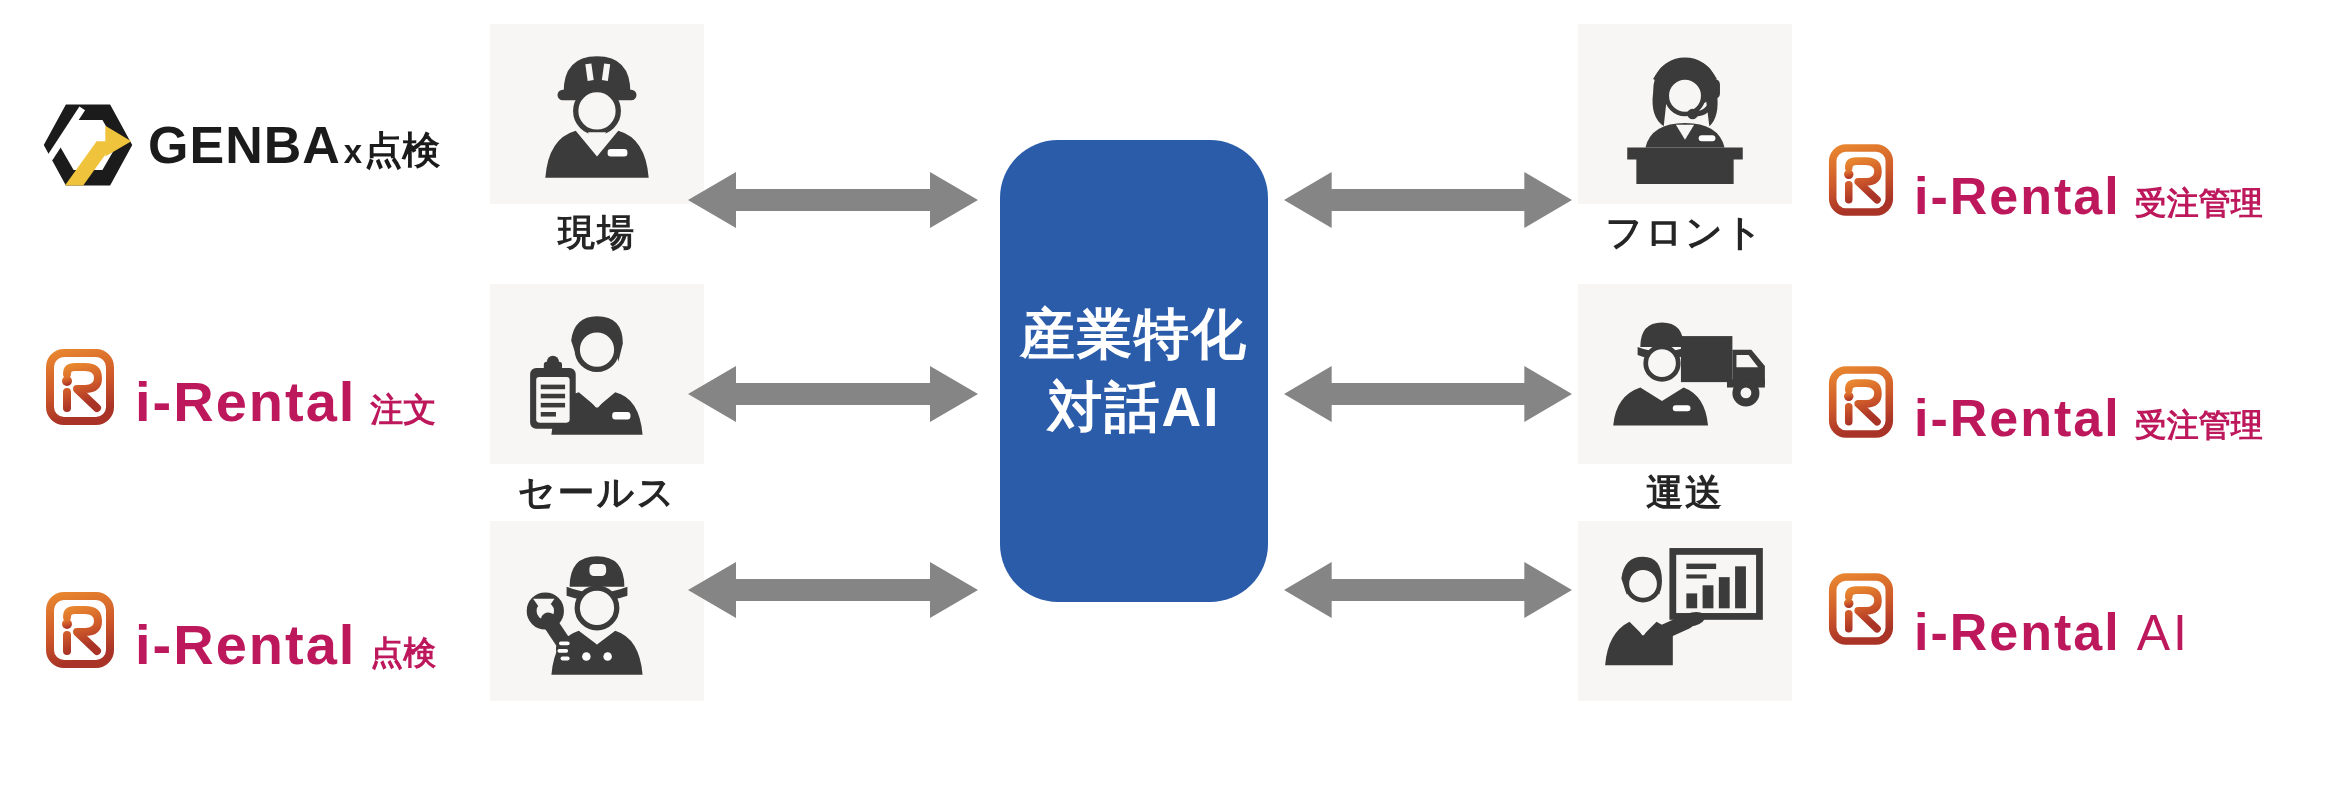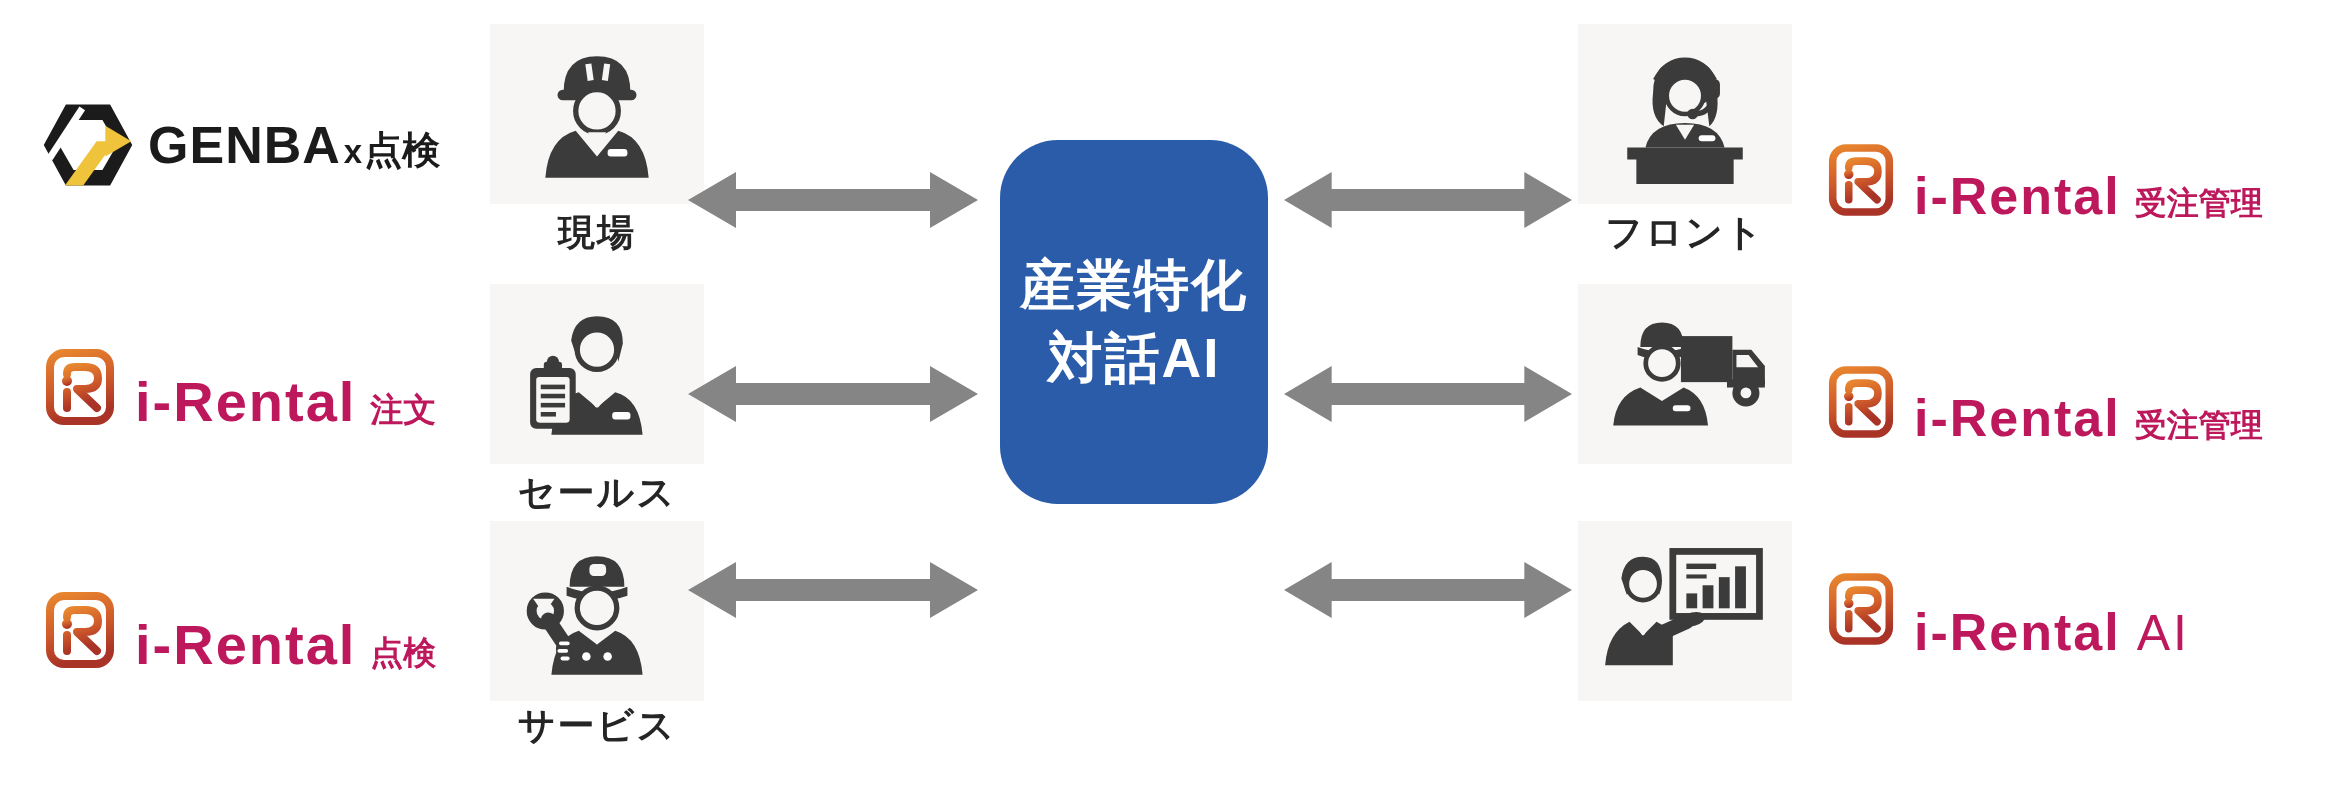--- a/index.html
+++ b/index.html
@@ -22,21 +22,21 @@
   .role-card{
     position:absolute;width:214px;height:180px;background:#f7f6f4;
     display:flex;align-items:center;justify-content:center;
   }
   .role-label{
     position:absolute;width:214px;text-align:center;
     font-size:37px;font-weight:700;color:#252525;letter-spacing:2px;
   }
   
   .center-box{
-    position:absolute;left:1000px;top:140px;width:268px;height:364px;
+    position:absolute;left:1000px;top:140px;width:268px;height:462px;
     background:#2a5caa;border-radius:58px;
     display:flex;align-items:center;justify-content:center;
   }
   .center-box .txt{
     color:#ffffff;font-size:55px;font-weight:700;line-height:1.32;
     text-align:center;letter-spacing:2px;
   }
   
   .arrow{position:absolute;width:290px;height:64px;}
 </style>
@@ -139,21 +139,20 @@
       <circle cx="57" cy="80" r="2.8" fill="#ffffff"></circle>
       <circle cx="16" cy="50" r="9" fill="none" stroke="#3b3b3b" stroke-width="6.5"></circle>
       <polygon points="8,42 22,42 15,52" fill="#f7f6f4"></polygon>
       <line x1="18" y1="56" x2="32" y2="77" stroke="#3b3b3b" stroke-width="10" stroke-linecap="round"></line>
       <circle cx="31" cy="75" r="8" fill="#3b3b3b"></circle>
       <rect x="25" y="70" width="7" height="2.5" rx="1.2" fill="#ffffff"></rect>
       <rect x="24" y="75" width="7" height="2.5" rx="1.2" fill="#ffffff"></rect>
       <rect x="26" y="80" width="6" height="2.5" rx="1.2" fill="#ffffff"></rect>
     </svg>
   </div>
-  <div class="role-label" style="left:490px;top:701px;">サービス</div>
 
   <svg class="arrow" style="left:688px;top:168px;" viewBox="0 0 290 64" preserveAspectRatio="none">
     <polygon points="0,32 48,4 48,21 242,21 242,4 290,32 242,60 242,43 48,43 48,60" fill="#858585"></polygon>
   </svg>
   <svg class="arrow" style="left:688px;top:362px;" viewBox="0 0 290 64" preserveAspectRatio="none">
     <polygon points="0,32 48,4 48,21 242,21 242,4 290,32 242,60 242,43 48,43 48,60" fill="#858585"></polygon>
   </svg>
   <svg class="arrow" style="left:688px;top:558px;" viewBox="0 0 290 64" preserveAspectRatio="none">
     <polygon points="0,32 48,4 48,21 242,21 242,4 290,32 242,60 242,43 48,43 48,60" fill="#858585"></polygon>
   </svg>
@@ -200,20 +199,21 @@
       <circle cx="110" cy="64" r="10" fill="#3b3b3b"></circle>
       <circle cx="110" cy="64" r="4" fill="#f7f6f4"></circle>
       <path d="M32 30 Q32 12 48 12 Q64 12 64 30 Z" fill="#3b3b3b"></path>
       <path d="M30 30 Q48 37 66 30 L66 36 Q48 43 30 36 Z" fill="#3b3b3b"></path>
       <circle cx="48" cy="42" r="12" fill="#f7f6f4" stroke="#3b3b3b" stroke-width="3.5"></circle>
       <path d="M12 88 Q14 66 32 60 L48 70 L64 60 Q80 66 82 88 Z" fill="#3b3b3b"></path>
       <polygon points="42,61 54,61 48,69" fill="#f7f6f4"></polygon>
       <rect x="56" y="73" width="13" height="4.5" rx="2" fill="#ffffff"></rect>
     </svg>
   </div>
+  <div class="role-label" style="left:1578px;top:468px;">運送</div>
 
   <div class="role-card" style="left:1578px;top:521px;">
     <svg width="176" height="136" viewBox="0 0 130 100">
       <rect x="56" y="6" width="64" height="48" fill="#f7f6f4" stroke="#3b3b3b" stroke-width="5"></rect>
       <rect x="66" y="15" width="22" height="4" fill="#3b3b3b"></rect>
       <rect x="66" y="23" width="15" height="3" fill="#3b3b3b"></rect>
       <rect x="66" y="37" width="8" height="11" fill="#3b3b3b"></rect>
       <rect x="78" y="31" width="8" height="17" fill="#3b3b3b"></rect>
       <rect x="90" y="25" width="8" height="23" fill="#3b3b3b"></rect>
       <rect x="102" y="17" width="8" height="31" fill="#3b3b3b"></rect>

